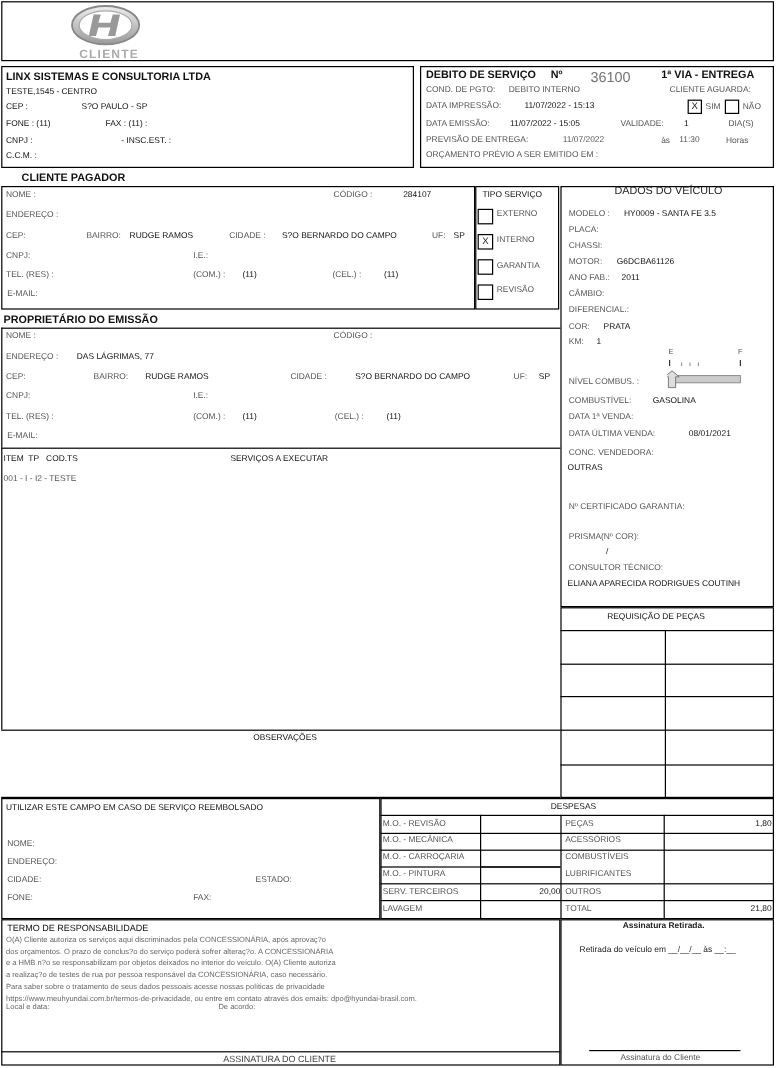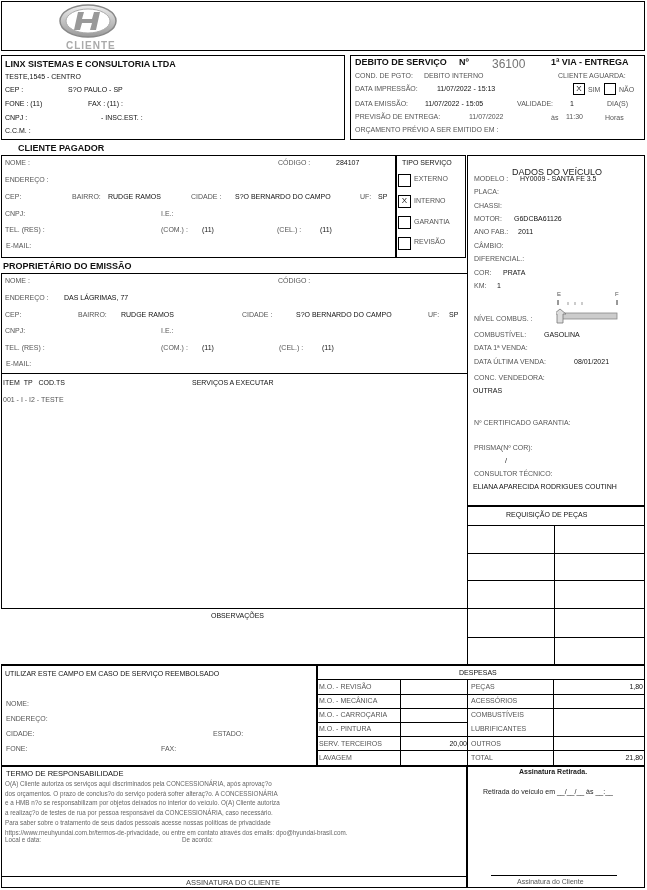--- a/index.html
+++ b/index.html
@@ -123,21 +123,21 @@
 <div class="t fs lbl" style="left:5px;top:327px;">CNPJ:</div>
 <div class="t fs lbl" style="left:161px;top:327px;">I.E.:</div>
 <div class="t fs lbl" style="left:5px;top:344px;">TEL. (RES) :</div>
 <div class="t fs lbl" style="left:161px;top:344px;">(COM.) :</div>
 <div class="t fs b" style="left:202px;top:344px;">(11)</div>
 <div class="t fs lbl" style="left:279px;top:344px;">(CEL.) :</div>
 <div class="t fs b" style="left:322px;top:344px;">(11)</div>
 <div class="t fs lbl" style="left:6px;top:360px;">E-MAIL:</div>
 
 <div class="box" style="left:467px;top:155px;width:178px;height:351px;"></div>
-<div class="t" style="left:512px;top:167px;font-size:9px;color:#222;">DADOS DO VEÍCULO</div>
+<div class="t" style="left:512px;top:154px;font-size:9px;color:#222;">DADOS DO VEÍCULO</div>
 <div class="t fs lbl" style="left:474px;top:175px;">MODELO :</div>
 <div class="t fs b" style="left:520px;top:175px;">HY0009  - SANTA FE 3.5</div>
 <div class="t fs lbl" style="left:474px;top:188px;">PLACA:</div>
 <div class="t fs lbl" style="left:474px;top:202px;">CHASSI:</div>
 <div class="t fs lbl" style="left:474px;top:215px;">MOTOR:</div>
 <div class="t fs b" style="left:514px;top:215px;">G6DCBA61126</div>
 <div class="t fs lbl" style="left:474px;top:228px;">ANO FAB.:</div>
 <div class="t fs b" style="left:518px;top:228px;">2011</div>
 <div class="t fs lbl" style="left:474px;top:242px;">CÂMBIO:</div>
 <div class="t fs lbl" style="left:474px;top:255px;">DIFERENCIAL.:</div>

